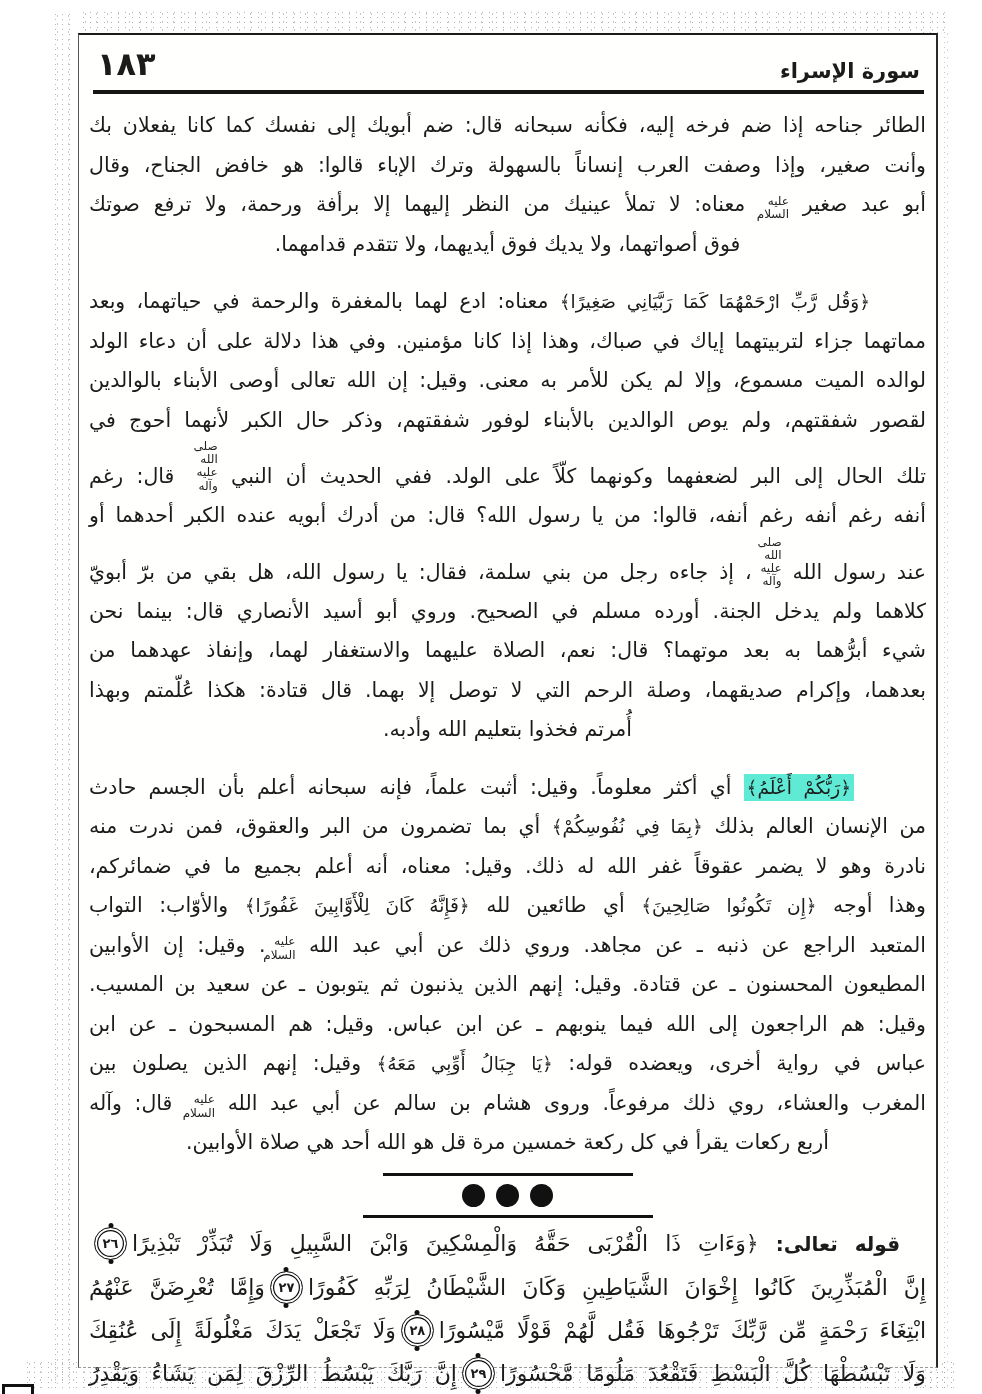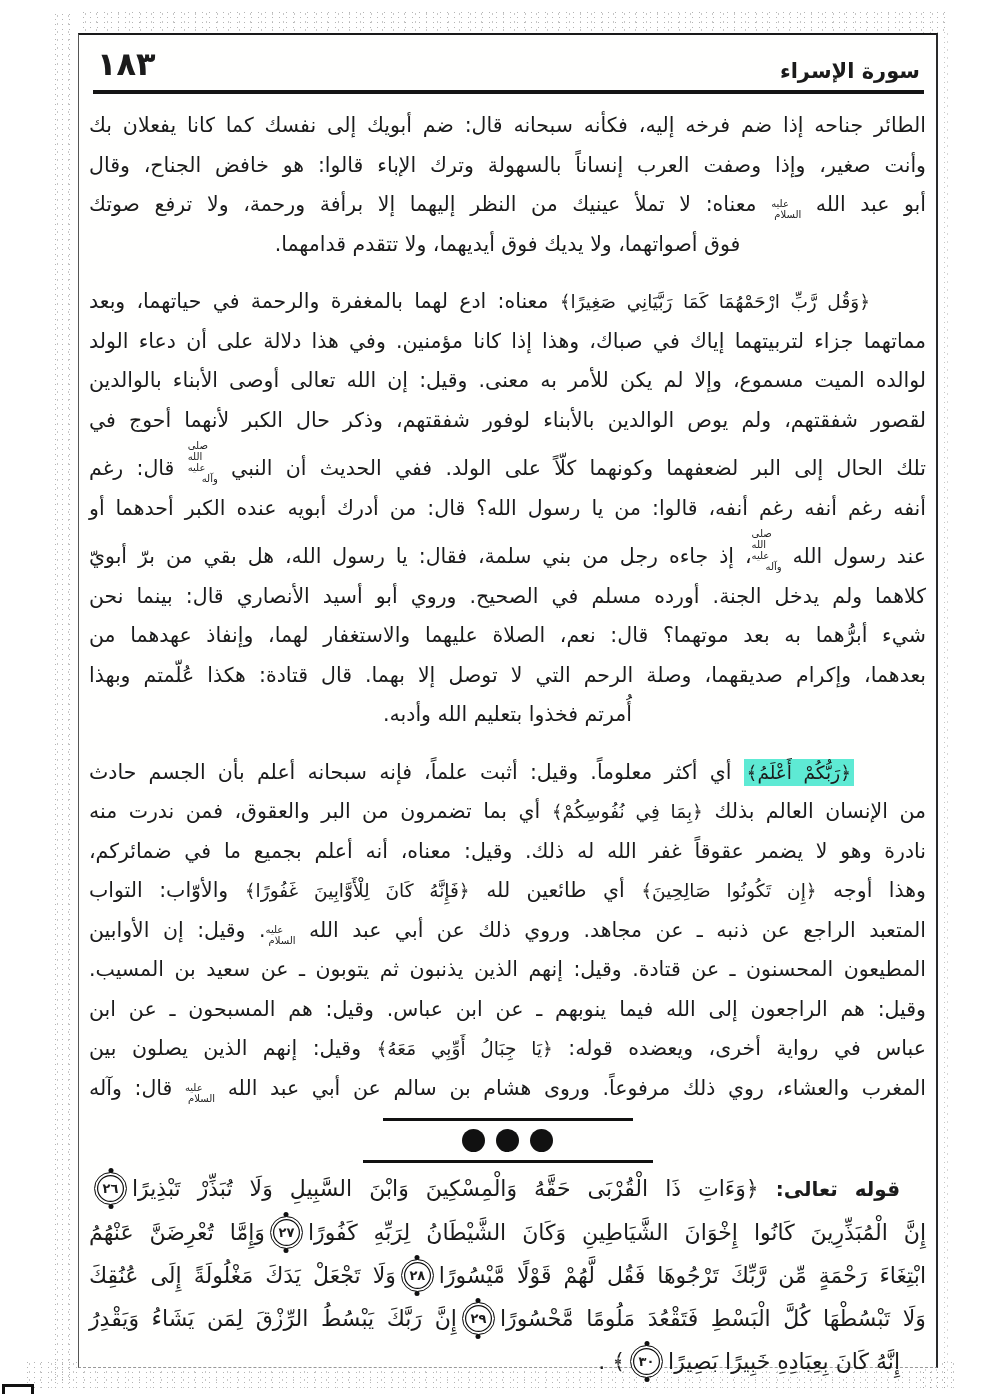--- a/index.html
+++ b/index.html
@@ -54,22 +54,22 @@
   .line{
     line-height:39.5px;font-size:20.5px;white-space:normal;
   }
   .line-justify{text-align:justify;text-align-last:justify;}
   .line-center{text-align:center;text-align-last:center;}
   .line-right{text-align:right;text-align-last:right;}
 
   .seg-q{font-size:18.5px;}
   .seg-hl{font-size:18.5px;background:#5eead4;padding:3px 3px;}
   .seg-h{
-    display:inline-block;width:30px;font-size:10px;line-height:1.1;
-    text-align:left;vertical-align:-7px;color:#222;
+    display:inline-block;width:30px;font-size:12px;line-height:1.1;
+    text-align:right;vertical-align:-7px;color:#222;
   }
 
   
   .separator{margin:10px auto 4px;width:300px;}
   .sep-line-top{height:3px;background:#111;width:250px;margin:0 auto;}
   .sep-line-bottom{height:3px;background:#111;width:290px;margin:0 auto;}
   .sep-dots{display:flex;justify-content:center;gap:11px;padding:8px 0;}
   .sep-dot{width:23px;height:23px;border-radius:50%;background:#111;}
 
   
@@ -108,21 +108,21 @@
 
     <div class="header-row">
       <span class="surah-title">سورة الإسراء</span>
       <span class="page-number">١٨٣</span>
     </div>
     <div class="header-rule"></div>
 
     <div class="para para-first">
         <div class="line line-justify"><span class="seg-t">الطائر جناحه إذا ضم فرخه إليه، فكأنه سبحانه قال: ضم أبويك إلى نفسك كما كانا يفعلان بك</span></div>
         <div class="line line-justify"><span class="seg-t">وأنت صغير، وإذا وصفت العرب إنساناً بالسهولة وترك الإباء قالوا: هو خافض الجناح، وقال</span></div>
-        <div class="line line-justify"><span class="seg-t">أبو عبد الله </span><span class="seg-h">عليه السلام</span><span class="seg-t"> معناه: لا تملأ عينيك من النظر إليهما إلا برأفة ورحمة، ولا ترفع صوتك</span></div>
+        <div class="line line-justify"><span class="seg-t">أبو عبد صغير </span><span class="seg-h">عليه السلام</span><span class="seg-t"> معناه: لا تملأ عينيك من النظر إليهما إلا برأفة ورحمة، ولا ترفع صوتك</span></div>
         <div class="line line-center"><span class="seg-t">فوق أصواتهما، ولا يديك فوق أيديهما، ولا تتقدم قدامهما.</span></div>
       </div>
     <div class="para">
         <div class="line line-justify" style="padding-right: 56px;"><span class="seg-q">﴿وَقُل رَّبِّ ارْحَمْهُمَا كَمَا رَبَّيَانِي صَغِيرًا﴾</span><span class="seg-t"> معناه: ادع لهما بالمغفرة والرحمة في حياتهما، وبعد</span></div>
         <div class="line line-justify"><span class="seg-t">مماتهما جزاء لتربيتهما إياك في صباك، وهذا إذا كانا مؤمنين. وفي هذا دلالة على أن دعاء الولد</span></div>
         <div class="line line-justify"><span class="seg-t">لوالده الميت مسموع، وإلا لم يكن للأمر به معنى. وقيل: إن الله تعالى أوصى الأبناء بالوالدين</span></div>
         <div class="line line-justify"><span class="seg-t">لقصور شفقتهم، ولم يوص الوالدين بالأبناء لوفور شفقتهم، وذكر حال الكبر لأنهما أحوج في</span></div>
         <div class="line line-justify"><span class="seg-t">تلك الحال إلى البر لضعفهما وكونهما كلّاً على الولد. ففي الحديث أن النبي </span><span class="seg-h">صلى الله عليه وآله</span><span class="seg-t"> قال: رغم</span></div>
         <div class="line line-justify"><span class="seg-t">أنفه رغم أنفه رغم أنفه، قالوا: من يا رسول الله؟ قال: من أدرك أبويه عنده الكبر أحدهما أو</span></div>
         <div class="line line-justify"><span class="seg-t">عند رسول الله </span><span class="seg-h">صلى الله عليه وآله</span><span class="seg-t">، إذ جاءه رجل من بني سلمة، فقال: يا رسول الله، هل بقي من برّ أبويّ</span></div>
@@ -134,20 +134,21 @@
     <div class="para">
         <div class="line line-justify" style="padding-right: 72px;"><span class="seg-hl">﴿رَبُّكُمْ أَعْلَمُ﴾</span><span class="seg-t"> أي أكثر معلوماً. وقيل: أثبت علماً، فإنه سبحانه أعلم بأن الجسم حادث</span></div>
         <div class="line line-justify"><span class="seg-t">من الإنسان العالم بذلك </span><span class="seg-q">﴿بِمَا فِي نُفُوسِكُمْ﴾</span><span class="seg-t"> أي بما تضمرون من البر والعقوق، فمن ندرت منه</span></div>
         <div class="line line-justify"><span class="seg-t">نادرة وهو لا يضمر عقوقاً غفر الله له ذلك. وقيل: معناه، أنه أعلم بجميع ما في ضمائركم،</span></div>
         <div class="line line-justify"><span class="seg-t">وهذا أوجه </span><span class="seg-q">﴿إِن تَكُونُوا صَالِحِينَ﴾</span><span class="seg-t"> أي طائعين لله </span><span class="seg-q">﴿فَإِنَّهُ كَانَ لِلْأَوَّابِينَ غَفُورًا﴾</span><span class="seg-t"> والأوّاب: التواب</span></div>
         <div class="line line-justify"><span class="seg-t">المتعبد الراجع عن ذنبه ـ عن مجاهد. وروي ذلك عن أبي عبد الله </span><span class="seg-h">عليه السلام</span><span class="seg-t">. وقيل: إن الأوابين</span></div>
         <div class="line line-justify"><span class="seg-t">المطيعون المحسنون ـ عن قتادة. وقيل: إنهم الذين يذنبون ثم يتوبون ـ عن سعيد بن المسيب.</span></div>
         <div class="line line-justify"><span class="seg-t">وقيل: هم الراجعون إلى الله فيما ينوبهم ـ عن ابن عباس. وقيل: هم المسبحون ـ عن ابن</span></div>
         <div class="line line-justify"><span class="seg-t">عباس في رواية أخرى، ويعضده قوله: </span><span class="seg-q">﴿يَا جِبَالُ أَوِّبِي مَعَهُ﴾</span><span class="seg-t"> وقيل: إنهم الذين يصلون بين</span></div>
         <div class="line line-justify"><span class="seg-t">المغرب والعشاء، روي ذلك مرفوعاً. وروى هشام بن سالم عن أبي عبد الله </span><span class="seg-h">عليه السلام</span><span class="seg-t"> قال: وآله</span></div>
+        <div class="line line-center"><span class="seg-t">أربع ركعات يقرأ في كل ركعة خمسين مرة قل هو الله أحد هي صلاة الأوابين.</span></div>
       </div>
 
     <div class="separator">
       <div class="sep-line-top"></div>
       <div class="sep-dots">
           <span class="sep-dot"></span>
           <span class="sep-dot"></span>
           <span class="sep-dot"></span>
         </div>
       <div class="sep-line-bottom"></div>

